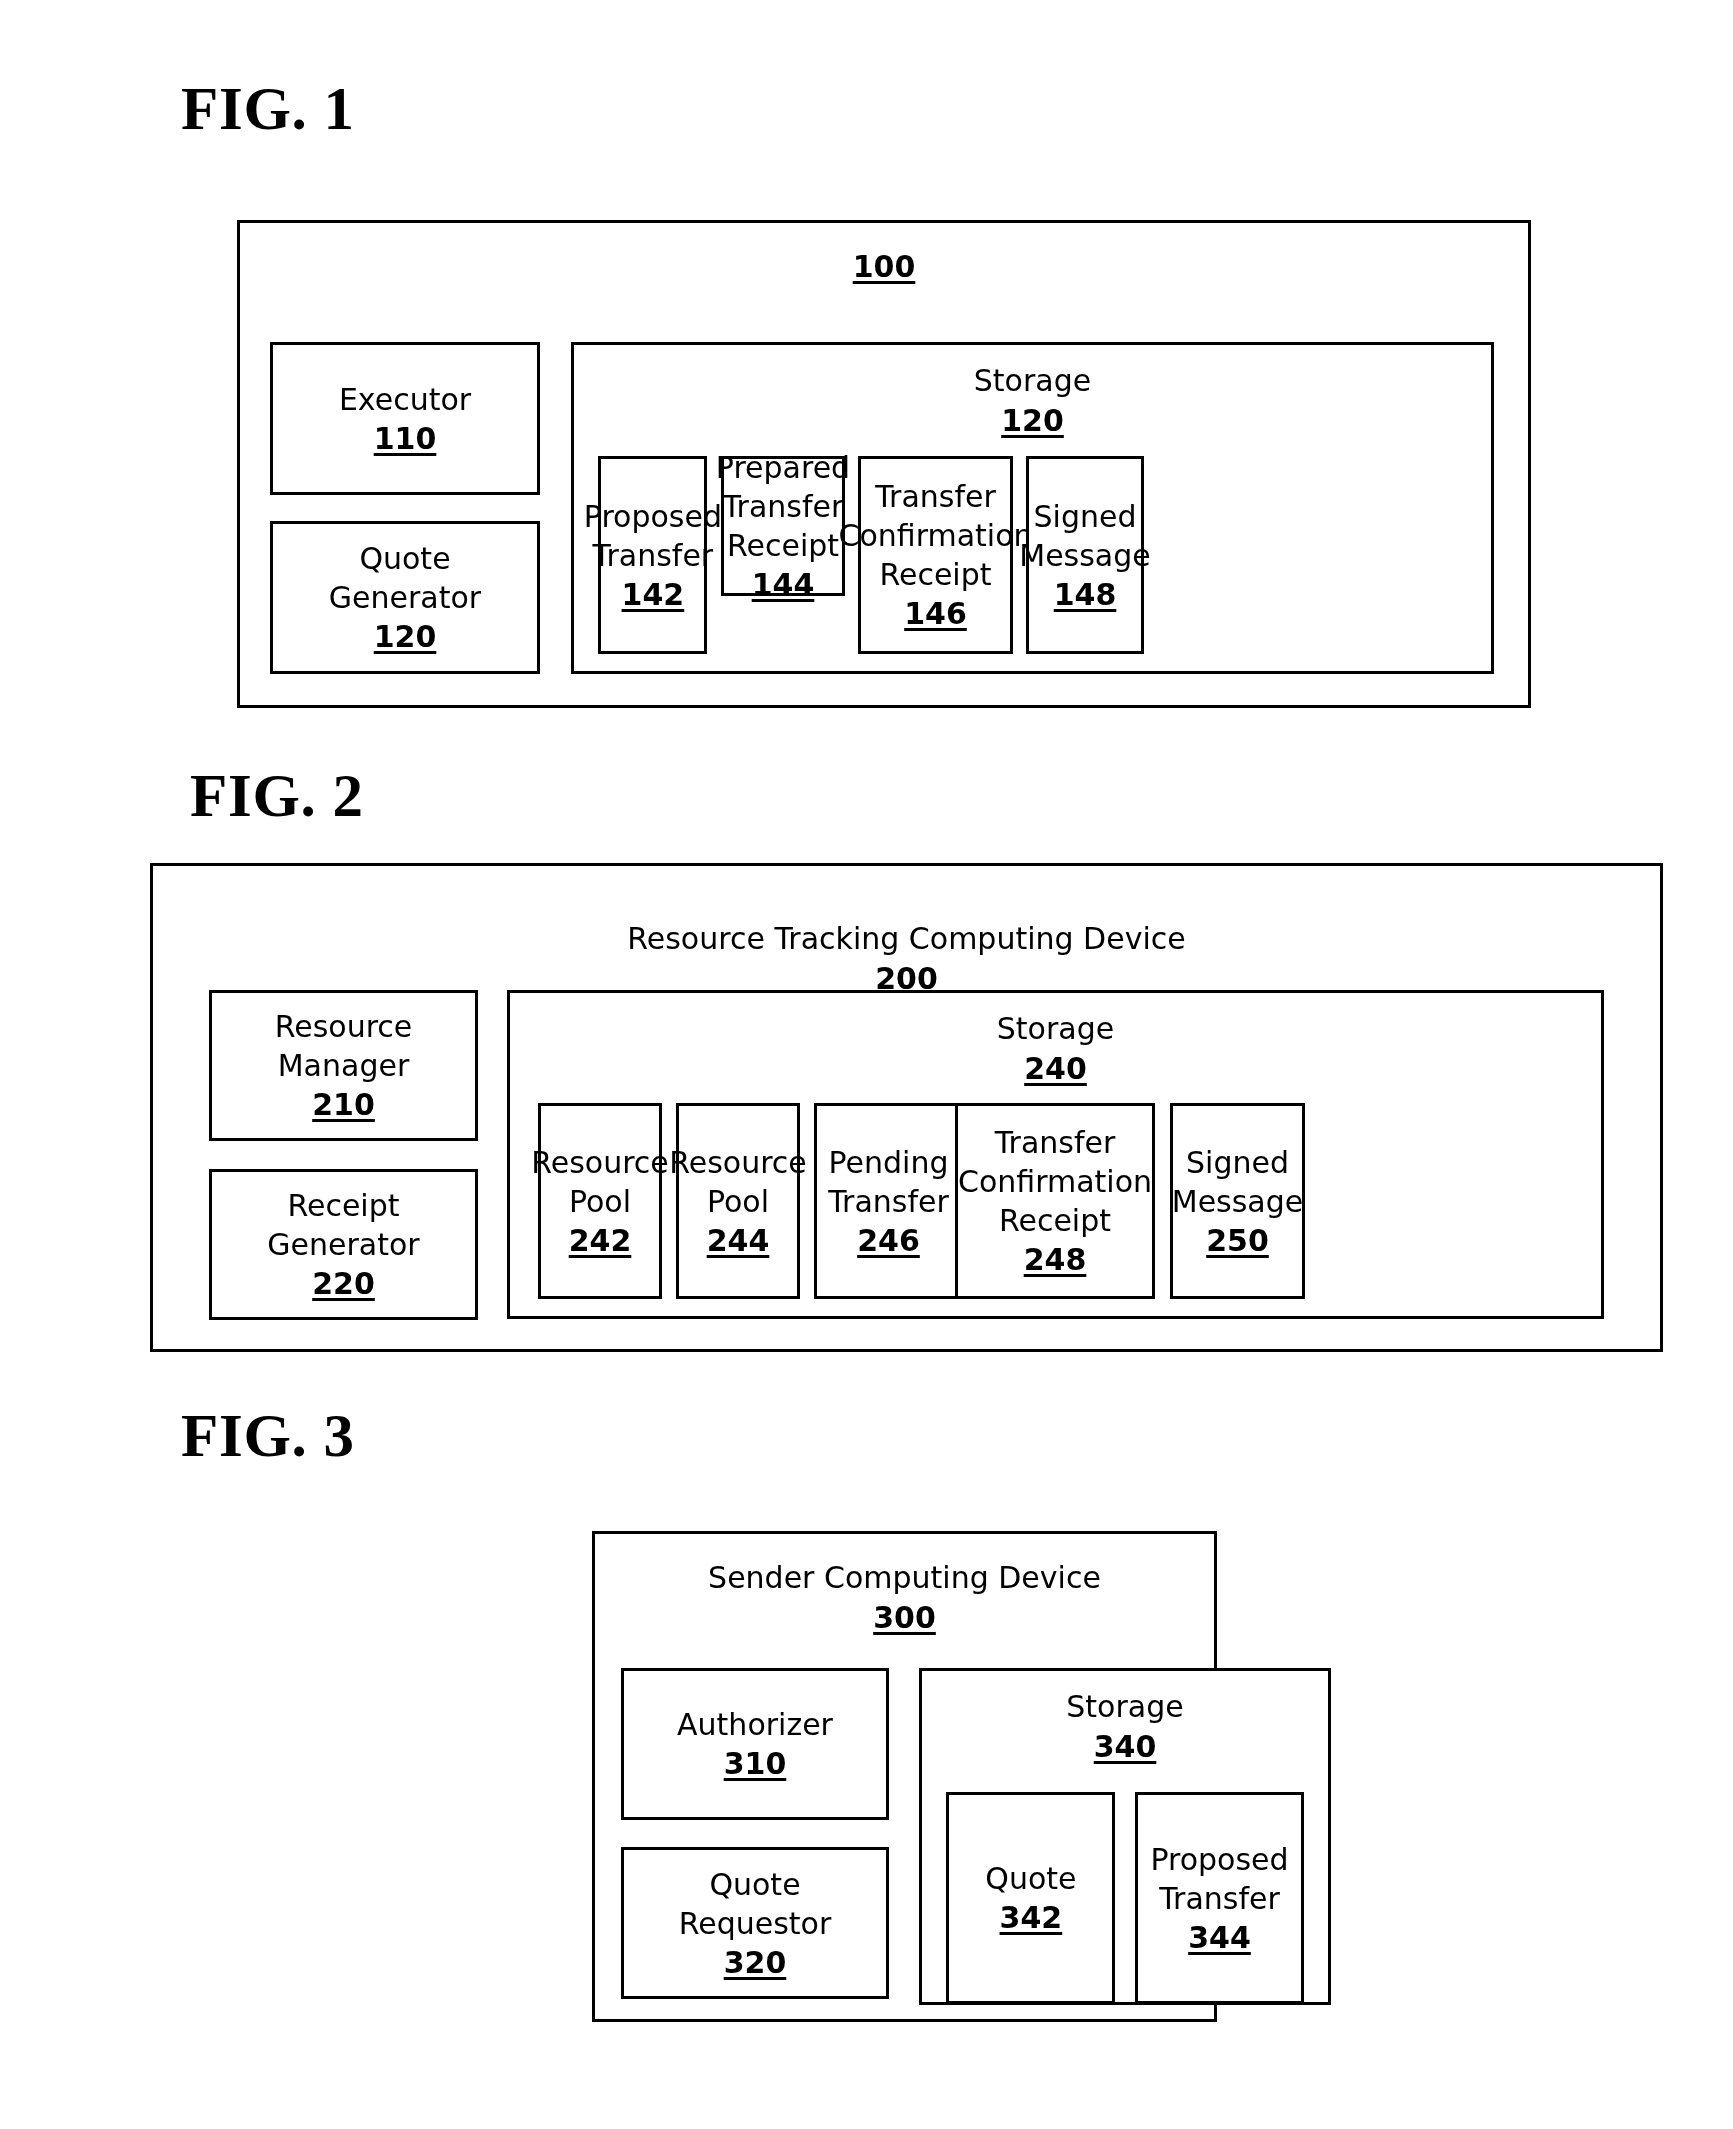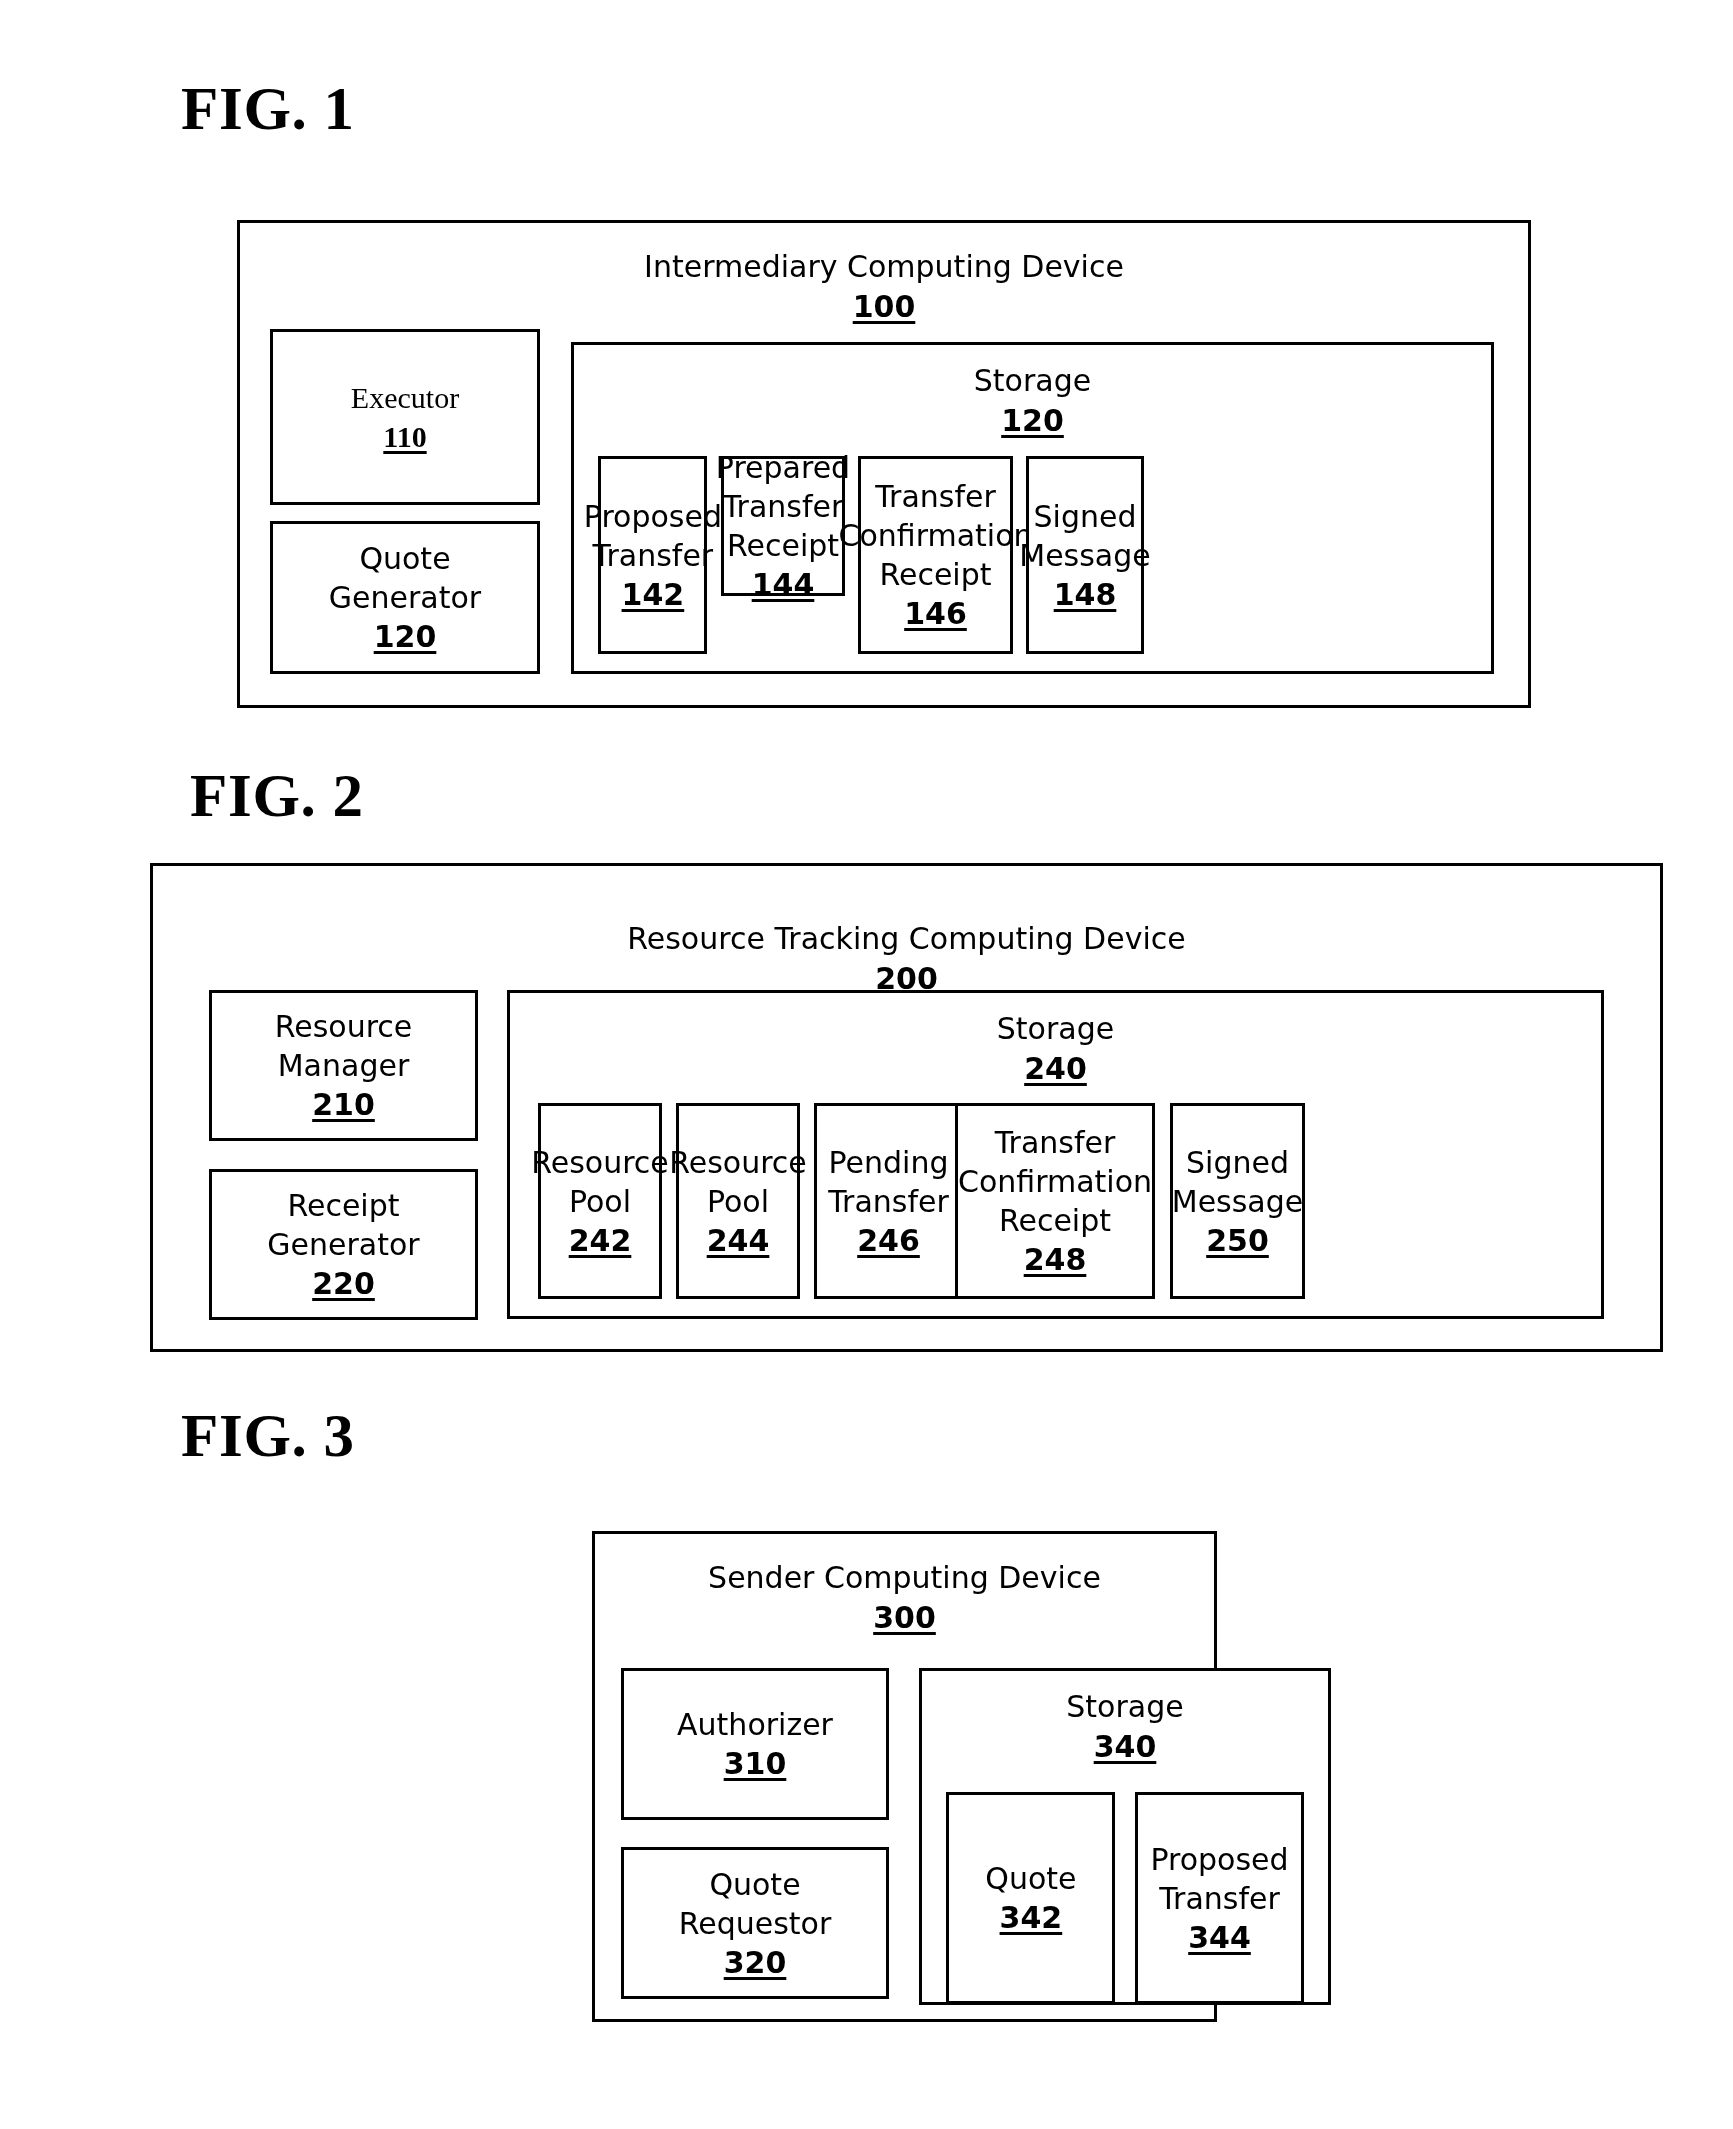--- a/index.html
+++ b/index.html
@@ -78,25 +78,24 @@
   }
 </style>
 </head>
 <body>
 
 <div class="fig-label" style="left:181px; top:78px;">FIG. 1</div>
 
 <div class="box" style="left:237px; top:220px; width:1294px; height:488px;">
 
   <div class="container-title" style="top:24px;">
-    <span>Intermediary Computing Device</span>
     <span class="ref">100</span>
   </div>
 
-  <div class="box" style="left:30px; top:106px; width:270px; height:176px;font-family:Liberation Serif, serif;">
+  <div class="box" style="left:30px; top:119px; width:270px; height:153px;">
     <div class="leaf">
       <span class="ttl">Executor</span>
       <span class="ref">110</span>
     </div>
   </div>
 
   <div class="box" style="left:30px; top:298px; width:270px; height:153px;">
     <div class="leaf" style="white-space:pre-line;">
       <span class="ttl">Quote
 Generator</span>

